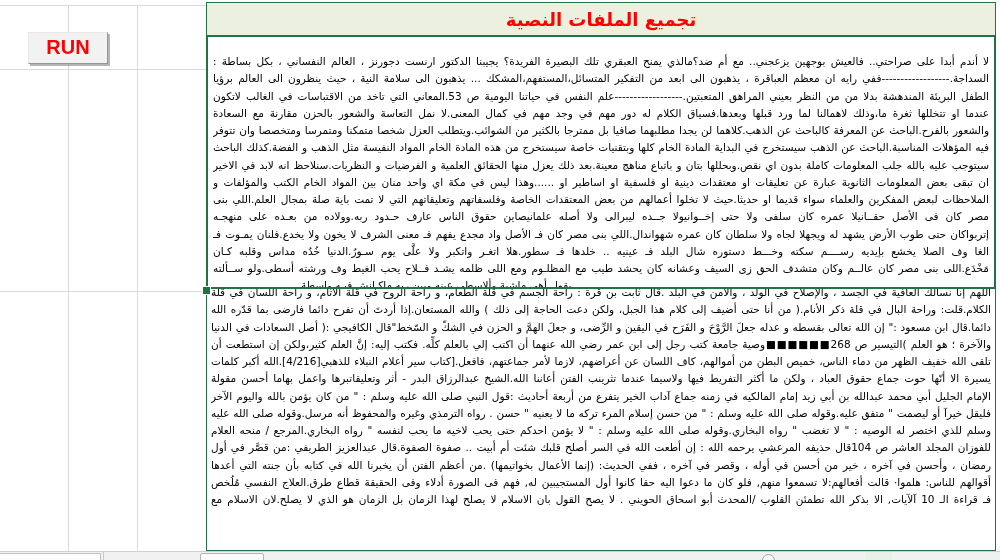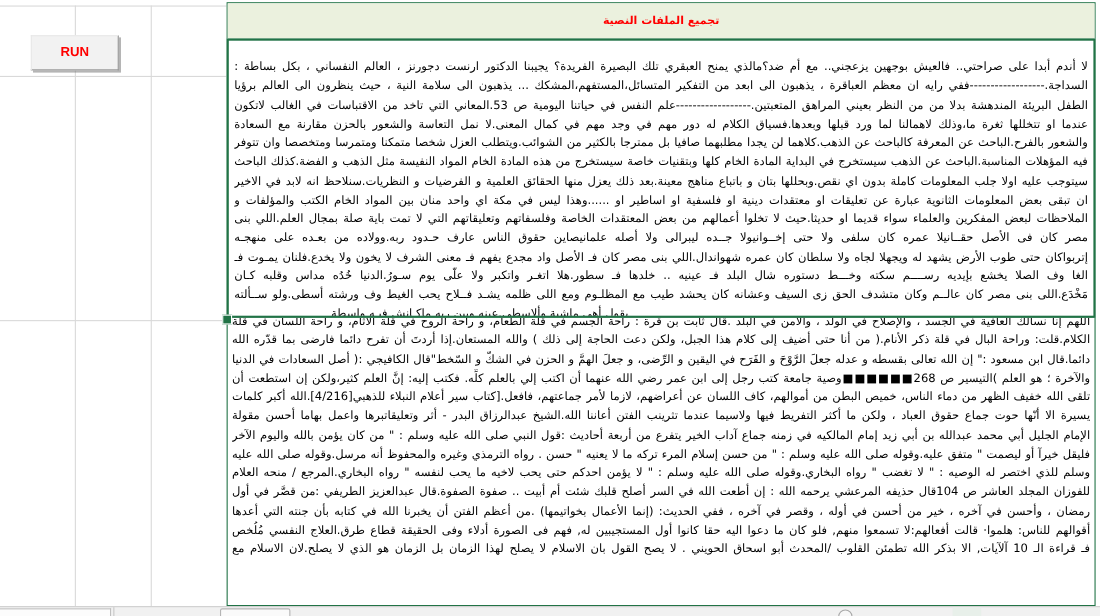--- a/index.html
+++ b/index.html
@@ -6,28 +6,28 @@
   #screen{position:relative;width:1000px;height:560px;overflow:hidden;background:#ffffff;
           font-family:"DejaVu Sans",sans-serif;}
   
   .gl-v{position:absolute;width:1px;background:#d9d9d9;}
   .gl-h{position:absolute;height:1px;background:#d9d9d9;}
   
   #run-btn{position:absolute;left:28px;top:32px;width:78px;height:30px;
            background:#f2f2f2;border:1px solid #969696;
            border-top-color:#e8e8e8;border-left-color:#e8e8e8;
            box-shadow:2px 2px 0 rgba(120,120,120,.55);
-           color:#ff0000;font-weight:bold;font-size:12px;line-height:28px;text-align:center;
+           color:#ff0000;font-weight:bold;font-size:20px;line-height:28px;text-align:center;
            font-family:"Liberation Sans",sans-serif;cursor:pointer;}
   
   #region{position:absolute;left:206px;top:2px;width:790px;height:549px;
           border:1px solid #217346;box-sizing:border-box;background:#fff;}
   #title-bar{position:absolute;left:0;top:0;right:0;height:32px;background:#ebf1de;
              border-bottom:1px solid #217346;display:flex;align-items:center;justify-content:center;}
-  #title-bar .t{color:#ff0000;font-weight:bold;font-size:10px;direction:rtl;}
+  #title-bar .t{color:#ff0000;font-weight:bold;font-size:18px;direction:rtl;}
   
   #sel-box{position:absolute;left:206px;top:35px;width:790px;height:254px;box-sizing:border-box;
            background:#ffffff;border:2px solid #217346;z-index:3;padding:16px 5px 0 5px;overflow:hidden;}
   #fill-handle{position:absolute;left:202px;top:286px;width:7px;height:7px;background:#217346;
                border:1px solid #ffffff;z-index:4;}
   
   .tline{direction:rtl;unicode-bidi:plaintext;color:#000;font-size:10.5px;line-height:17.25px;
          height:17.25px;overflow:hidden;text-align:justify;text-align-last:justify;
          font-family:"DejaVu Sans",sans-serif;}
   .tline-left{text-align:left;text-align-last:left;padding-left:88px;}
@@ -81,21 +81,21 @@
       <div class="tline">فـ قراءة الـ 10 آلآيات, الا بذكر الله تطمئن القلوب /المحدث أبو اسحاق الحويني . لا يصح القول بان الاسلام لا يصلح لهذا الزمان بل الزمان هو الذي لا يصلح.لان الاسلام مع</div>
     </div>
 
   <div id="sel-box">
       <div class="tline">لا أندم أبدا على صراحتي.. فالعيش بوجهين يزعجني.. مع أم ضد؟مالذي يمنح العبقري تلك البصيرة الفريدة؟ يجيبنا الدكتور ارنست دجورنز ، العالم النفساني ، بكل بساطة :</div>
       <div class="tline">السداجة.------------------ففي رايه ان معظم العباقرة ، يذهبون الى ابعد من التفكير المتسائل،المستفهم،المشكك ... يذهبون الى سلامة النية ، حيث ينظرون الى العالم برؤيا</div>
       <div class="tline">الطفل البريئة المندهشة بدلا من من النظر بعيني المراهق المتعبتين.------------------علم النفس في حياتنا اليومية ص 53.المعاني التي تاخد من الاقتباسات في الغالب لاتكون</div>
       <div class="tline">عندما او تتخللها ثغرة ما،وذلك لاهمالنا لما ورد قبلها وبعدها.فسياق الكلام له دور مهم في وجد مهم في كمال المعنى.لا نمل التعاسة والشعور بالحزن مقارنة مع السعادة</div>
       <div class="tline">والشعور بالفرح.الباحث عن المعرفة كالباحث عن الذهب.كلاهما لن يجدا مطلبهما صافيا بل ممترجا بالكثير من الشوائب.ويتطلب العزل شخصا متمكنا ومتمرسا ومتخصصا وان تتوفر</div>
       <div class="tline">فيه المؤهلات المناسبة.الباحث عن الذهب سيستخرج في البداية المادة الخام كلها وبتقنيات خاصة سيستخرج من هذه المادة الخام المواد النفيسة مثل الذهب و الفضة.كذلك الباحث</div>
-      <div class="tline">سيتوجب عليه اولا جلب المعلومات كاملة بدون اي نقص.وبحللها بتان و باتباع مناهج معينة.بعد ذلك يعزل منها الحقائق العلمية و الفرضيات و النظريات.سنلاحظ انه لابد في الاخير</div>
+      <div class="tline">سيتوجب عليه بالله جلب المعلومات كاملة بدون اي نقص.وبحللها بتان و باتباع مناهج معينة.بعد ذلك يعزل منها الحقائق العلمية و الفرضيات و النظريات.سنلاحظ انه لابد في الاخير</div>
       <div class="tline">ان تبقى بعض المعلومات الثانوية عبارة عن تعليقات او معتقدات دينية او فلسفية او اساطير او ......وهذا ليس في مكة اي واحد منان بين المواد الخام الكتب والمؤلفات و</div>
       <div class="tline">الملاحظات لبعض المفكرين والعلماء سواء قديما او حديثا.حيث لا تخلوا أعمالهم من بعض المعتقدات الخاصة وفلسفاتهم وتعليقاتهم التي لا تمت باية صلة بمجال العلم.اللي بنى</div>
       <div class="tline">مصر كان فى الأصل حقــانيلا عمره كان سلفى ولا حتى إخــوانيولا جــده ليبرالى ولا أصله علمانيصاين حقوق الناس عارف حـدود ربه.وولاده من بعـده على منهجـه</div>
       <div class="tline">إتربواكان حتى طوب الأرض يشهد له ويجهلا لجاه ولا سلطان كان عمره شهواندال.اللي بنى مصر كان فـ الأصل واد مجدع يفهم فـ معنى الشرف لا يخون ولا يخدع.فلنان يمـوت فـ</div>
       <div class="tline">الغا وف الصلا يخشع بإيديه رســــم سكته وخـــط دستوره شال البلد فـ عينيه .. خلدها فـ سطور.هلا اتغـر واتكبر ولا علَّى يوم سـورُ.الدنيا خُدُه مداس وقلبه كـان</div>
       <div class="tline">مَخْدَع.اللى بنى مصر كان عالــم وكان متشدف الحق زى السيف وعشانه كان يحشد طيب مع المظلـوم ومع اللى ظلمه يشـد فــلاح يحب الغيط وف ورشته أسطى.ولو ســألته</div>
       <div class="tline tline-left">يقول أهى ماشية وألاسطى.عينه وبين ربه ماكـانش فيـه واسطة</div>
     </div>
   <div id="fill-handle"></div>
 

